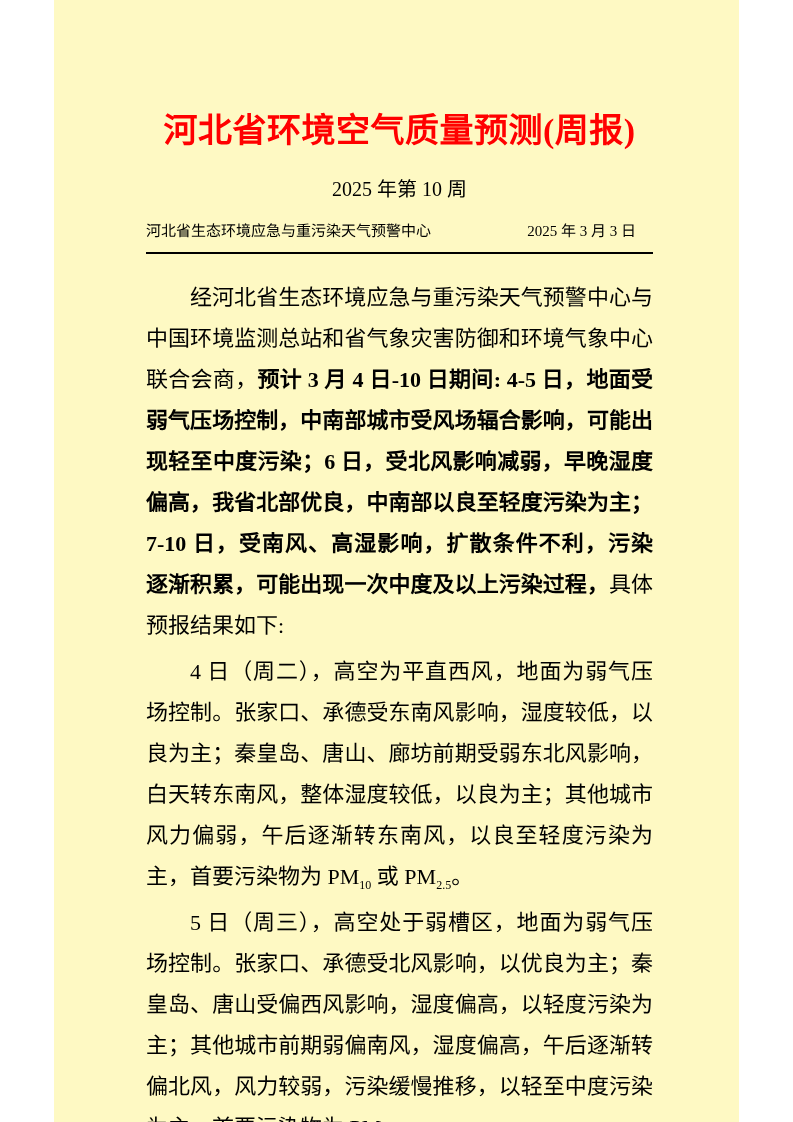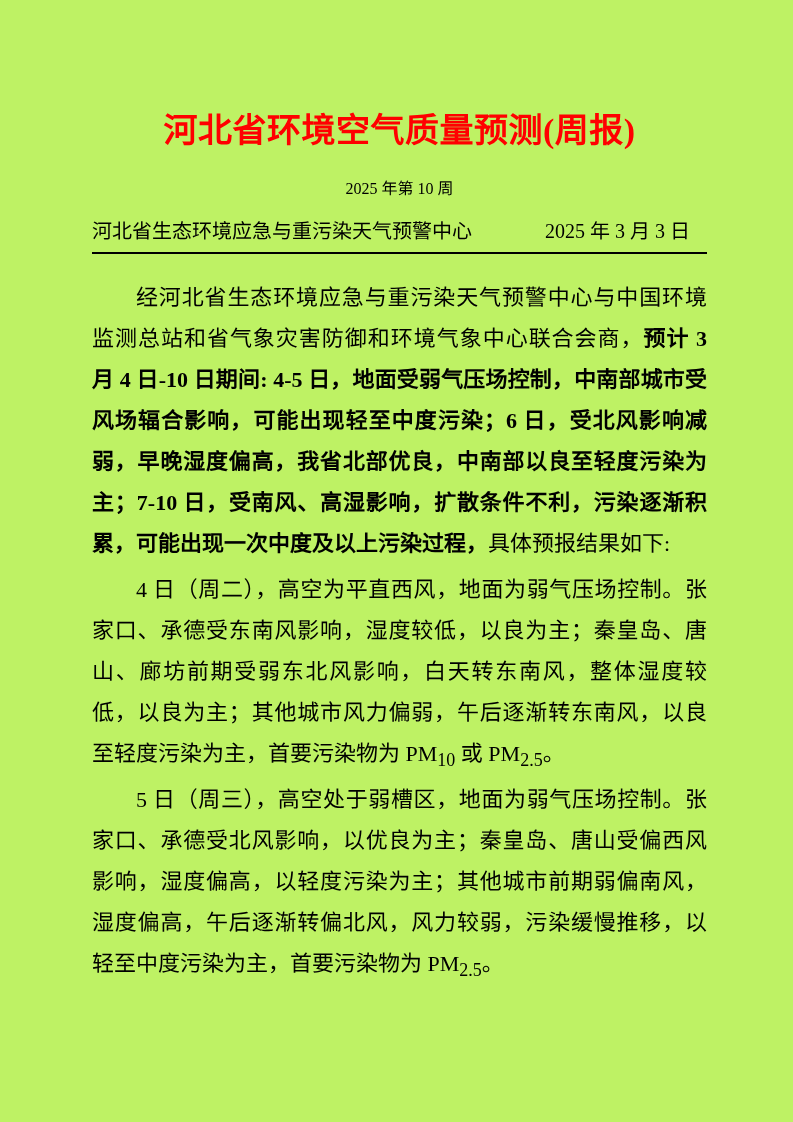--- a/index.html
+++ b/index.html
@@ -2,53 +2,53 @@
 <html lang="zh-CN"><head>
 <meta charset="utf-8">
 <style>
   html, body {
     margin: 0;
     padding: 0;
     background: #ffffff;
   }
   .page {
     position: relative;
-    width: 793px;
+    width: 685px;
     height: 1122px;
     margin: 0 auto;
-    background: #bef264;
+    background: #fef9c3;
     overflow: hidden;
     font-family: "Liberation Serif", "DejaVu Serif", serif;
     color: #000000;
   }
   .content {
     padding: 106px 86px 0 92px;
   }
   .doc-title {
     margin: 0;
     font-size: 34px;
     line-height: 50px;
     font-weight: bold;
     text-align: center;
     color: #ff0000;
     letter-spacing: 0.5px;
     white-space: nowrap;
   }
   .doc-subtitle {
     margin-top: 20px;
-    font-size: 16px;
+    font-size: 20px;
     line-height: 26px;
     text-align: center;
   }
   .meta-row {
     margin-top: 15px;
     display: flex;
     justify-content: space-between;
     align-items: baseline;
-    font-size: 20px;
+    font-size: 15px;
     line-height: 28px;
     white-space: nowrap;
   }
   .meta-row .report-date {
     padding-right: 17px;
     text-align: center;
   }
   .rule {
     margin-top: 7px;
     height: 0;
@@ -66,21 +66,21 @@
     margin: 0;
     text-indent: 44px;
   }
   .doc-body p + p {
     margin-top: 5px;
   }
   .doc-body .b {
     font-weight: bold;
   }
   .doc-body sub.sub {
-    font-size: 18px;
+    font-size: 12px;
     line-height: 0;
     vertical-align: -5px;
   }
 </style>
 </head>
 <body>
 
 <div class="page">
   <div class="content">
     <h1 class="doc-title" style="color: rgb(255, 0, 0);">河北省环境空气质量预测(周报)</h1>

